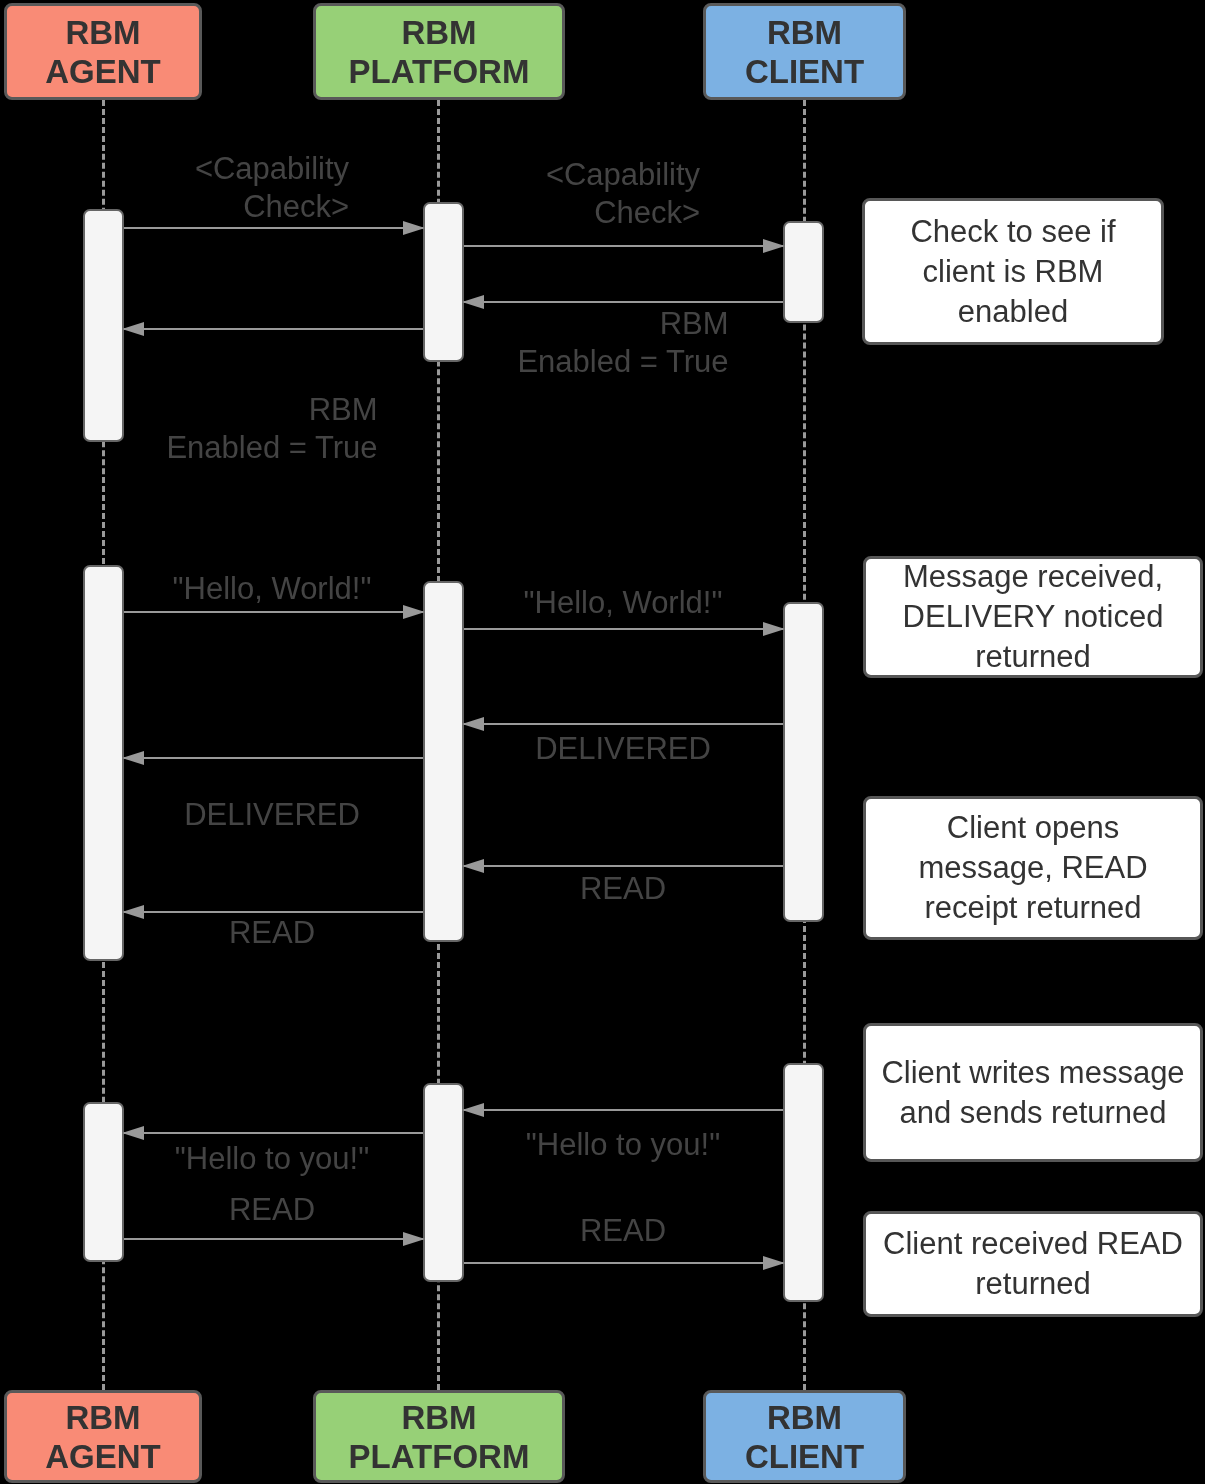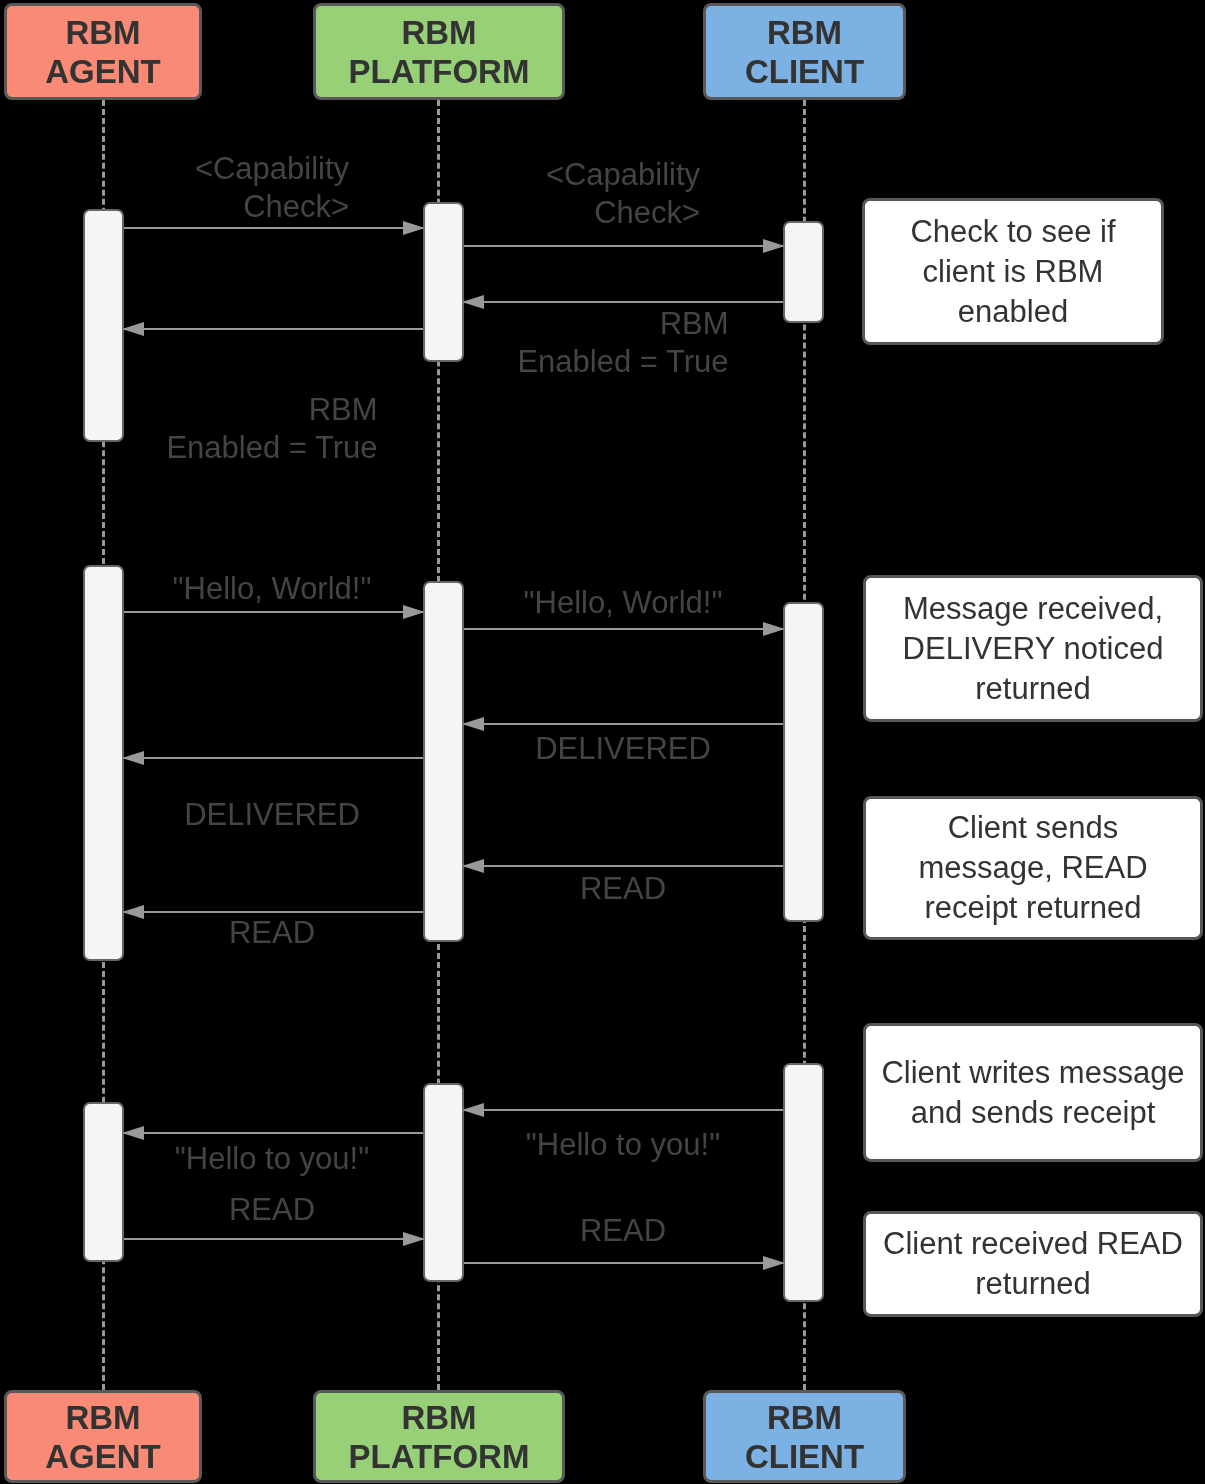--- a/index.html
+++ b/index.html
@@ -121,23 +121,23 @@
   <div class="lbl" style="left:272px; top:796px">DELIVERED</div>
   <div class="lbl" style="left:623px; top:870px">READ</div>
   <div class="lbl" style="left:272px; top:914px">READ</div>
 
   <div class="lbl" style="left:623px; top:1126px">"Hello to you!"</div>
   <div class="lbl" style="left:272px; top:1140px">"Hello to you!"</div>
   <div class="lbl" style="left:272px; top:1191px">READ</div>
   <div class="lbl" style="left:623px; top:1212px">READ</div>
 
   <div class="note" style="left:862px; top:198px;  width:302px; height:147px">Check to see if client is RBM enabled</div>
-  <div class="note" style="left:863px; top:575px;  width:340px; height:147px">Message received, DELIVERY noticed returned</div>
-  <div class="note" style="left:863px; top:796px;  width:340px; height:144px">Client sends message, READ receipt returned</div>
-  <div class="note" style="left:863px; top:1023px; width:340px; height:139px">Client writes message and sends receipt</div>
+  <div class="note" style="left:863px; top:556px;  width:340px; height:122px">Message received, DELIVERY noticed returned</div>
+  <div class="note" style="left:863px; top:796px;  width:340px; height:144px">Client opens message, READ receipt returned</div>
+  <div class="note" style="left:863px; top:1023px; width:340px; height:139px">Client writes message and sends returned</div>
   <div class="note" style="left:863px; top:1211px; width:340px; height:106px">Client received READ returned</div>
 
   <div class="actor" style="left:4px;   top:3px; width:198px; height:97px; background:#F98B76">RBM
 AGENT</div>
   <div class="actor" style="left:313px; top:3px; width:252px; height:97px; background:#97D077">RBM
 PLATFORM</div>
   <div class="actor" style="left:703px; top:3px; width:203px; height:97px; background:#7CB1E3">RBM
 CLIENT</div>
 
   <div class="actor" style="left:4px;   top:1390px; width:198px; height:93px; background:#F98B76">RBM

